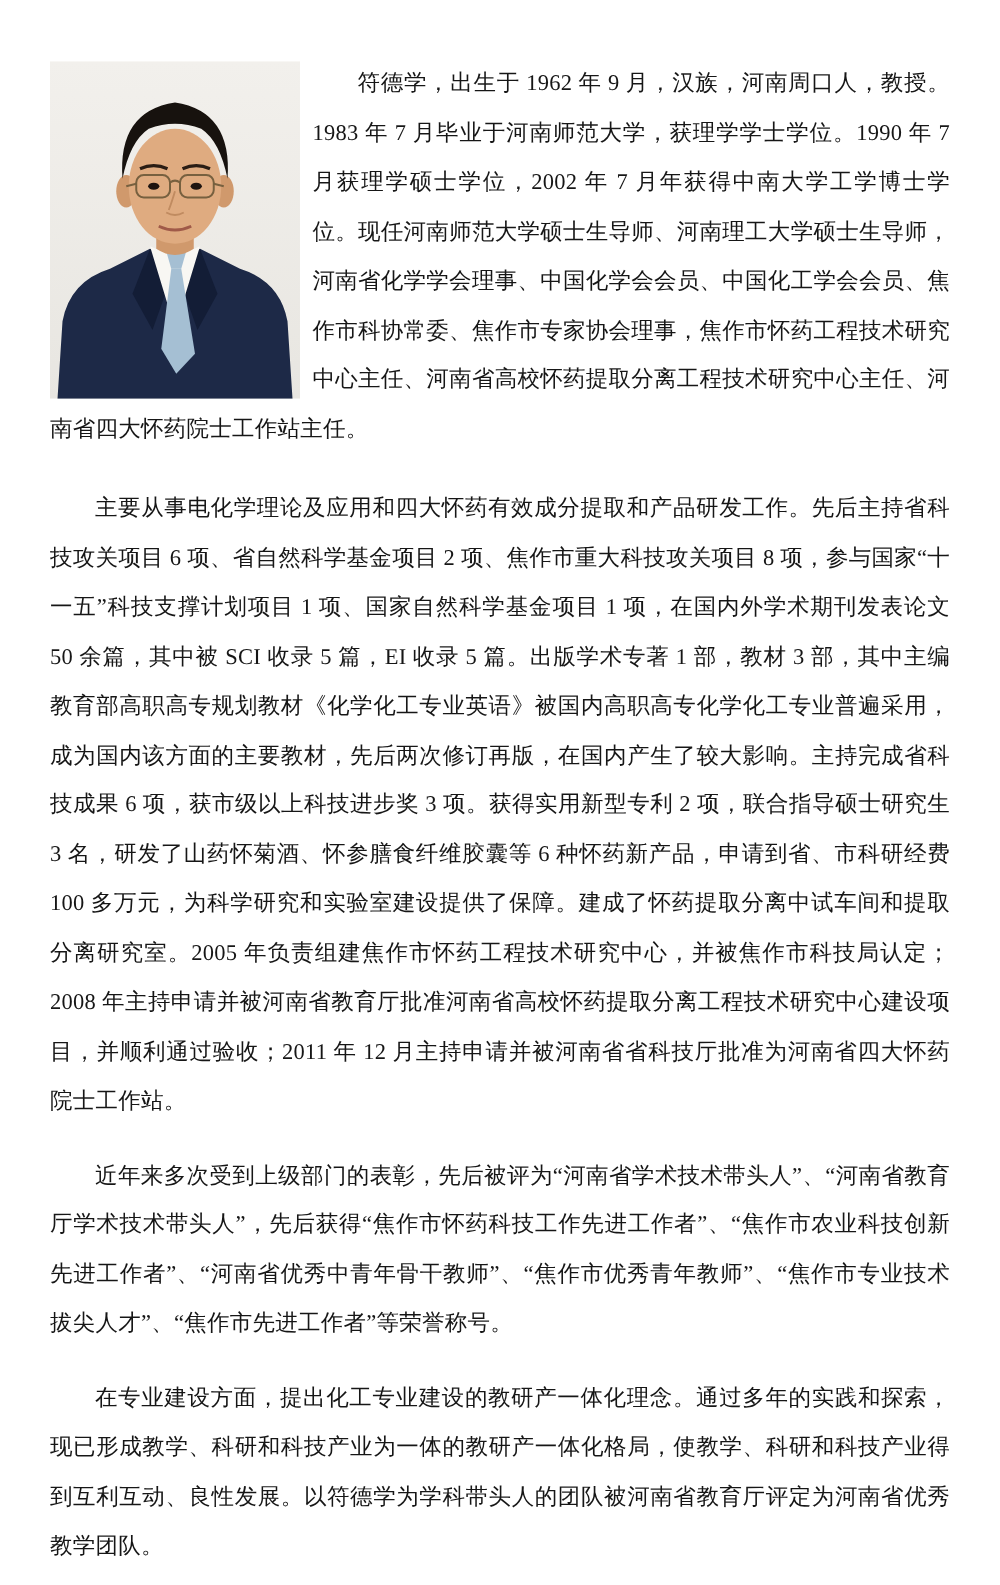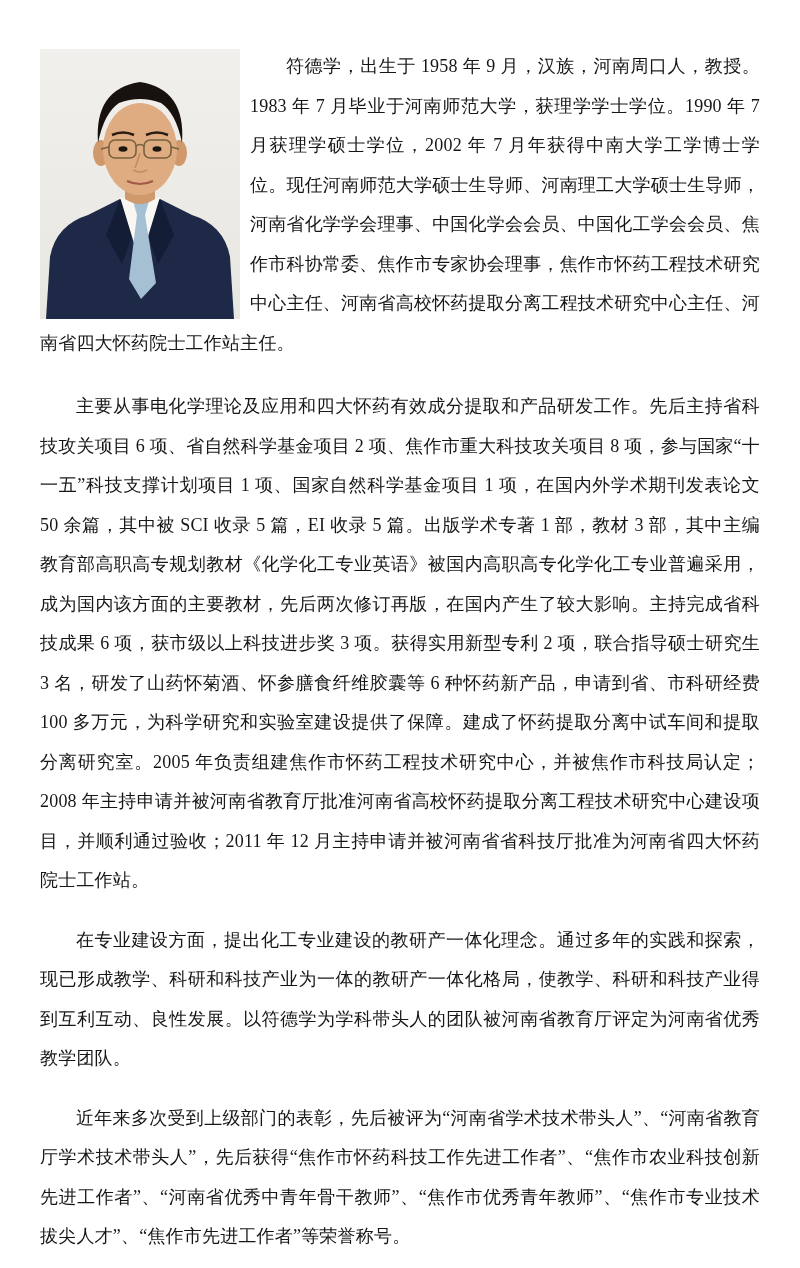--- a/index.html
+++ b/index.html
@@ -80,21 +80,21 @@
         <path d="M69,98 L61,100"></path>
         <path d="M131,98 L139,100"></path>
       </g>
 
       <path d="M100,104 Q97,114 95,119 M93,121 Q100,125 107,121" stroke="#c08b60" stroke-width="1.5" fill="none"></path>
 
       <path d="M87,132 Q100,138 113,132" stroke="#a05a48" stroke-width="2.2" fill="none"></path>
     </svg>
   </div>
 
-  <p class="para">符德学，出生于 1958 年 9 月，汉族，河南周口人，教授。1983 年 7 月毕业于河南师范大学，获理学学士学位。1990 年 7 月获理学硕士学位，2002 年 7 月年获得中南大学工学博士学位。现任河南师范大学硕士生导师、河南理工大学硕士生导师，河南省化学学会理事、中国化学会会员、中国化工学会会员、焦作市科协常委、焦作市专家协会理事，焦作市怀药工程技术研究中心主任、河南省高校怀药提取分离工程技术研究中心主任、河南省四大怀药院士工作站主任。</p>
+  <p class="para">符德学，出生于 1962 年 9 月，汉族，河南周口人，教授。1983 年 7 月毕业于河南师范大学，获理学学士学位。1990 年 7 月获理学硕士学位，2002 年 7 月年获得中南大学工学博士学位。现任河南师范大学硕士生导师、河南理工大学硕士生导师，河南省化学学会理事、中国化学会会员、中国化工学会会员、焦作市科协常委、焦作市专家协会理事，焦作市怀药工程技术研究中心主任、河南省高校怀药提取分离工程技术研究中心主任、河南省四大怀药院士工作站主任。</p>
 
   <p class="para para-gap-lg">主要从事电化学理论及应用和四大怀药有效成分提取和产品研发工作。先后主持省科技攻关项目 6 项、省自然科学基金项目 2 项、焦作市重大科技攻关项目 8 项，参与国家“十一五”科技支撑计划项目 1 项、国家自然科学基金项目 1 项，在国内外学术期刊发表论文 50 余篇，其中被 SCI 收录 5 篇，EI 收录 5 篇。出版学术专著 1 部，教材 3 部，其中主编教育部高职高专规划教材《化学化工专业英语》被国内高职高专化学化工专业普遍采用，成为国内该方面的主要教材，先后两次修订再版，在国内产生了较大影响。主持完成省科技成果 6 项，获市级以上科技进步奖 3 项。获得实用新型专利 2 项，联合指导硕士研究生 3 名，研发了山药怀菊酒、怀参膳食纤维胶囊等 6 种怀药新产品，申请到省、市科研经费 100 多万元，为科学研究和实验室建设提供了保障。建成了怀药提取分离中试车间和提取分离研究室。2005 年负责组建焦作市怀药工程技术研究中心，并被焦作市科技局认定；2008 年主持申请并被河南省教育厅批准河南省高校怀药提取分离工程技术研究中心建设项目，并顺利通过验收；2011 年 12 月主持申请并被河南省省科技厅批准为河南省四大怀药院士工作站。</p>
 
+  <p class="para para-gap">近年来多次受到上级部门的表彰，先后被评为“河南省学术技术带头人”、“河南省教育厅学术技术带头人”，先后获得“焦作市怀药科技工作先进工作者”、“焦作市农业科技创新先进工作者”、“河南省优秀中青年骨干教师”、“焦作市优秀青年教师”、“焦作市专业技术拔尖人才”、“焦作市先进工作者”等荣誉称号。</p>
+
   <p class="para para-gap">在专业建设方面，提出化工专业建设的教研产一体化理念。通过多年的实践和探索，现已形成教学、科研和科技产业为一体的教研产一体化格局，使教学、科研和科技产业得到互利互动、良性发展。以符德学为学科带头人的团队被河南省教育厅评定为河南省优秀教学团队。</p>
-
-  <p class="para para-gap">近年来多次受到上级部门的表彰，先后被评为“河南省学术技术带头人”、“河南省教育厅学术技术带头人”，先后获得“焦作市怀药科技工作先进工作者”、“焦作市农业科技创新先进工作者”、“河南省优秀中青年骨干教师”、“焦作市优秀青年教师”、“焦作市专业技术拔尖人才”、“焦作市先进工作者”等荣誉称号。</p>
 
 </div>
 
 </body></html>

